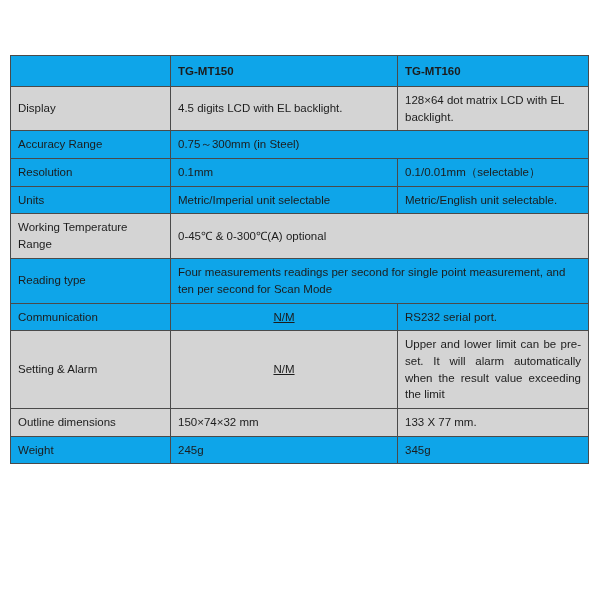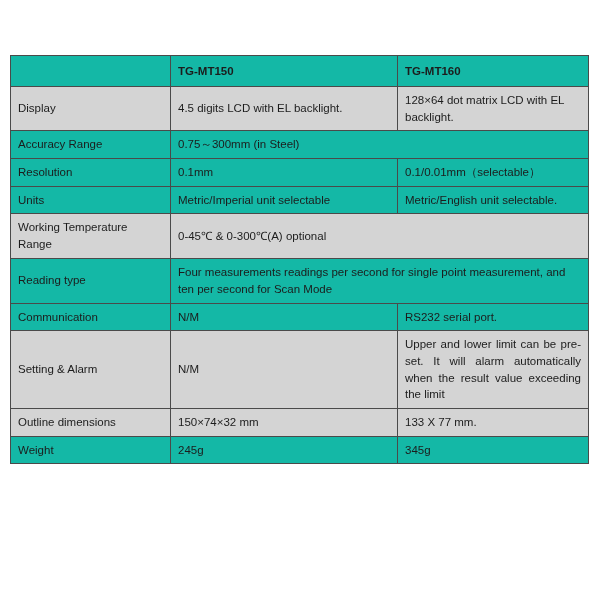--- a/index.html
+++ b/index.html
@@ -31,26 +31,26 @@
   table.spec col.c-150   { width: 227px; }
   table.spec col.c-160   { width: 191px; }
   table.spec td {
     border: 1px solid #4a4a4a;
     padding: 5px 7px;
     vertical-align: middle;
     color: #1c1c1c;
     word-wrap: break-word;
   }
   tr.shade > td { background: #d4d4d4; }
-  tr.plain > td { background: #14b8a6; }
+  tr.plain > td { background: #0ea5e9; }
   td.head {
     font-weight: bold;
     height: 20px;
   }
-  td.center { text-align: left; }
+  td.center { text-align: center; text-decoration: underline; }
   td.justify { text-align: justify; text-align-last: left; }
   td.tall { height: 34px; margin-top: 36px; }
   .blank-cell { height: 20px; }
 </style>
 </head>
 <body>
 
 <div id="spec-wrap">
   <table class="spec">
     <colgroup>

